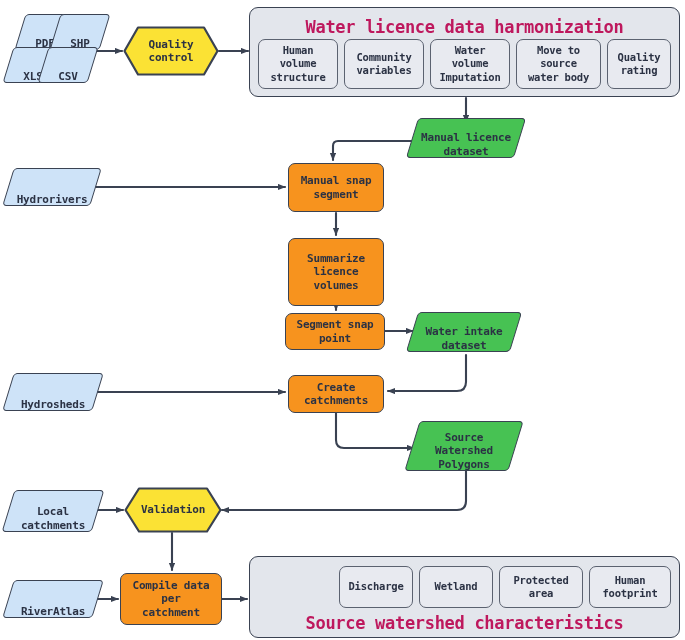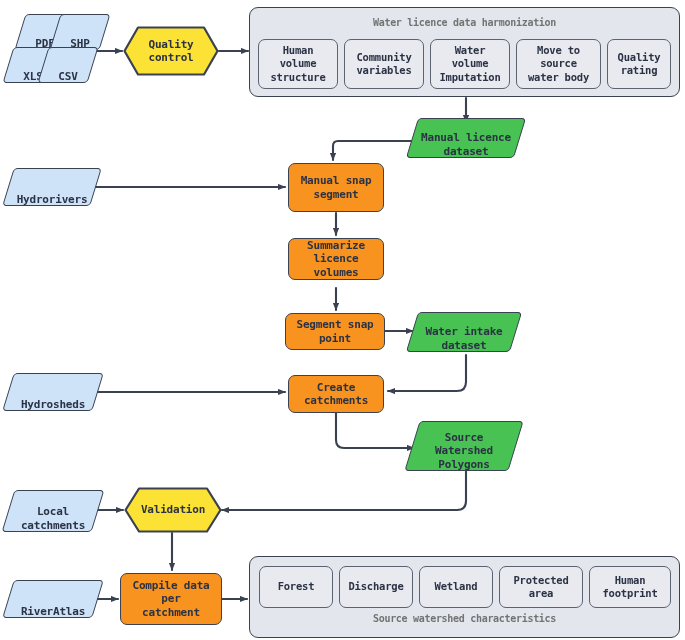--- a/index.html
+++ b/index.html
@@ -11,21 +11,21 @@
 
   
   .proc{border:1.6px solid #3a4252;border-radius:7px;background:#f79a3d;
         font-size:11px;font-weight:700;letter-spacing:-0.2px;}
   .proc-orange{background:#f7931e;border-radius:7px;}
 
   
   .group{border:1.6px solid #3a4252;border-radius:9px;background:#e3e6ec;
          display:block;}
   .group-title{position:absolute;left:0;right:0;text-align:center;
-               font-size:10px;font-weight:700;color:#737373;letter-spacing:-0.3px;}
+               font-size:17px;font-weight:700;color:#be185d;letter-spacing:-0.3px;}
   .sub{position:absolute;box-sizing:border-box;border:1.4px solid #5b6270;
        border-radius:7px;background:#e8eaf0;display:flex;align-items:center;
        justify-content:center;text-align:center;font-size:10.5px;font-weight:700;
        color:#2b3244;line-height:1.25;letter-spacing:-0.2px;}
 
   
   .para{position:absolute;display:flex;align-items:flex-end;justify-content:center;
         text-align:center;font-size:11px;font-weight:700;color:#2b3244;
         line-height:1.22;letter-spacing:-0.2px;box-sizing:border-box;}
   .para .skew{position:absolute;inset:0;border:1.6px solid #3a4252;border-radius:4px;
@@ -169,21 +169,21 @@
     <span class="lbl">Hydrorivers</span>
   </div>
 
   <div class="node proc proc-orange" style="left:288px;top:163px;width:96px;height:49px;">
     <span>
       <span>Manual snap</span><br>
       <span>segment</span>
     </span>
   </div>
 
-  <div class="node proc proc-orange" style="left:288px;top:238px;width:96px;height:42px;text-align:center;">
+  <div class="node proc proc-orange" style="left:288px;top:238px;width:96px;height:68px;text-align:center;">
     <span>
       <span>Summarize</span><br>
       <span>licence</span><br>
       <span>volumes</span>
     </span>
   </div>
 
   <div class="node proc proc-orange" style="left:285px;top:313px;width:100px;height:37px;">
     <span>
       <span>Segment snap</span><br>
@@ -242,25 +242,20 @@
 
   <div class="node proc proc-orange" style="left:120px;top:573px;width:102px;height:52px;">
     <span>
       <span>Compile data</span><br>
       <span>per</span><br>
       <span>catchment</span>
     </span>
   </div>
 
   <div class="group" style="position:absolute;left:249px;top:556px;width:429px;height:80px;">
-    <div class="sub" style="left:9px;top:9px;width:74px;height:42px;">
-      <span>
-        <span>Forest</span>
-      </span>
-    </div>
     <div class="sub" style="left:89px;top:9px;width:74px;height:42px;">
       <span>
         <span>Discharge</span>
       </span>
     </div>
     <div class="sub" style="left:169px;top:9px;width:74px;height:42px;">
       <span>
         <span>Wetland</span>
       </span>
     </div>

